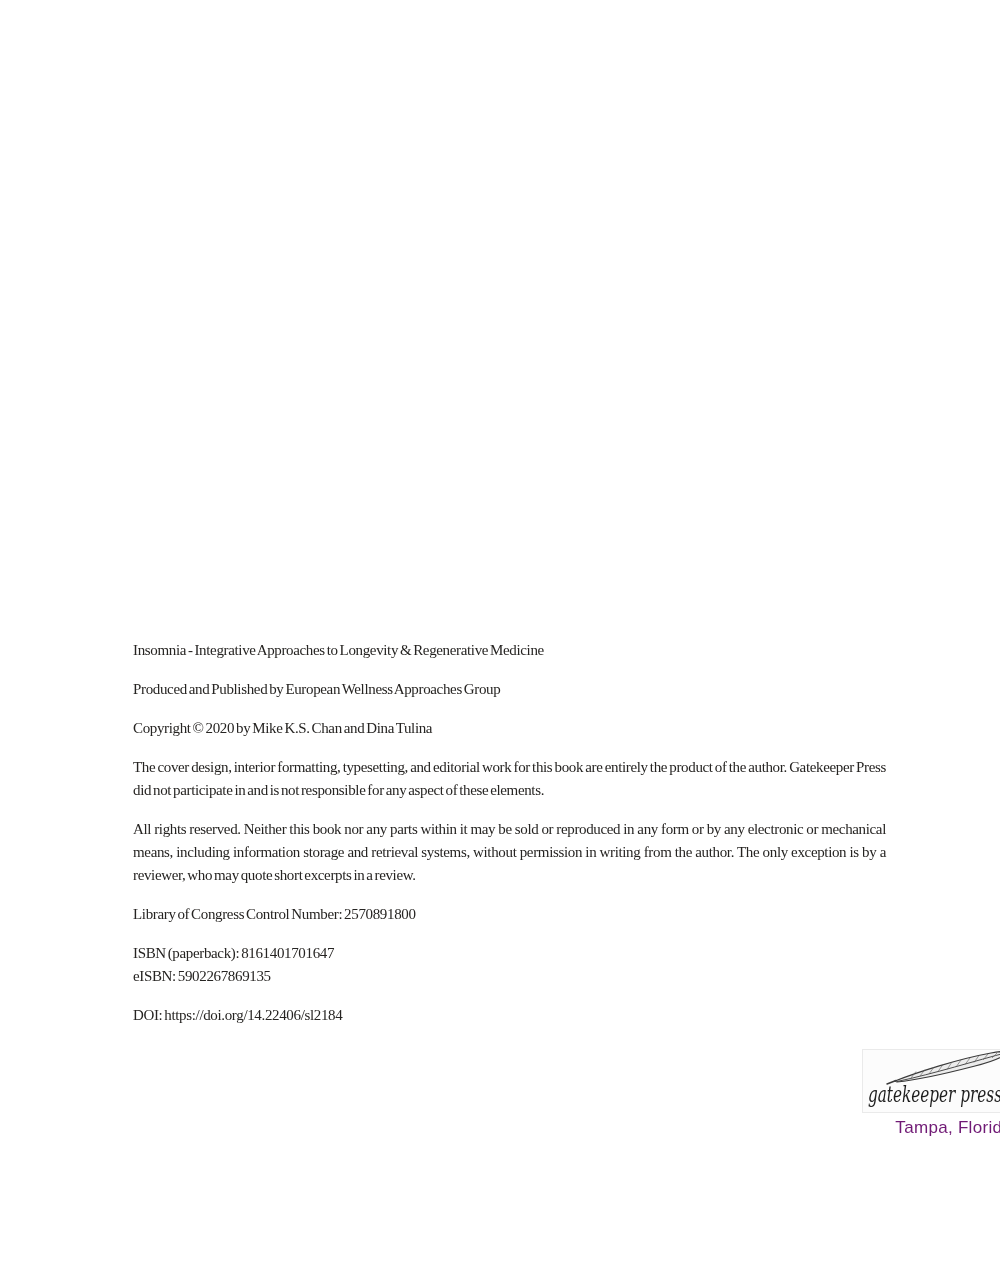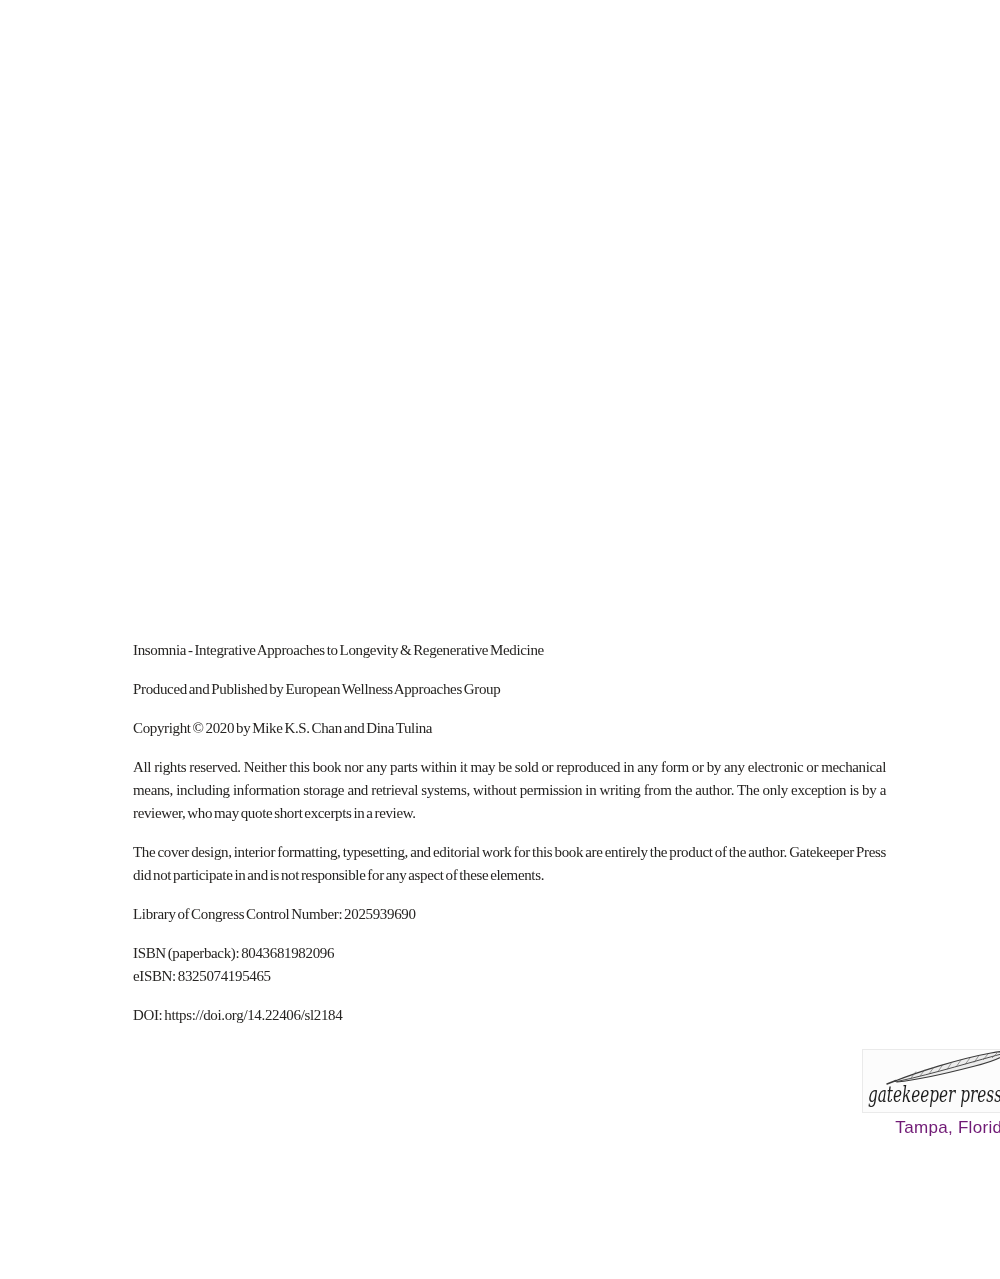--- a/index.html
+++ b/index.html
@@ -67,26 +67,26 @@
   }
 </style>
 </head>
 <body>
 
 <div class="page">
   <div class="content">
     <p class="block">Insomnia - Integrative Approaches to Longevity &amp; Regenerative Medicine</p>
     <p class="block">Produced and Published by European Wellness Approaches Group</p>
     <p class="block">Copyright © 2020 by Mike K.S. Chan and Dina Tulina</p>
+    <p class="block justify">The cover design, interior formatting, typesetting, and editorial work for this book are entirely the product of the author. Gatekeeper Press did not participate in and is not responsible for any aspect of these elements.</p>
     <p class="block justify">All rights reserved. Neither this book nor any parts within it may be sold or reproduced in any form or by any electronic or mechanical means, including information storage and retrieval systems, without permission in writing from the author. The only exception is by a reviewer, who may quote short excerpts in a review.</p>
-    <p class="block justify">The cover design, interior formatting, typesetting, and editorial work for this book are entirely the product of the author. Gatekeeper Press did not participate in and is not responsible for any aspect of these elements.</p>
-    <p class="block">Library of Congress Control Number: 2025939690</p>
+    <p class="block">Library of Congress Control Number: 2570891800</p>
     <p class="block">
-      <span>ISBN (paperback): 8043681982096</span><br>
-      <span>eISBN: 8325074195465</span>
+      <span>ISBN (paperback): 8161401701647</span><br>
+      <span>eISBN: 5902267869135</span>
     </p>
     <p class="block">DOI: https://doi.org/14.22406/sl2184</p>
   </div>
 
   <div class="logo-block">
     <div class="logo-box">
       <svg viewBox="0 0 148 62" xmlns="http://www.w3.org/2000/svg">
         <g>
           <path d="M24 34 L33 30.5" fill="none" stroke="#3a3a3a" stroke-width="1.4" stroke-linecap="round"></path>
           <path d="M32 31 C 55 22, 95 9, 128 3 C 136 1.5, 143 1, 145 2 C 140 8, 128 12, 112 16 C 85 23, 55 30, 34 32 Z" fill="#ececec" stroke="#3a3a3a" stroke-width="1.1" stroke-linejoin="round"></path>

